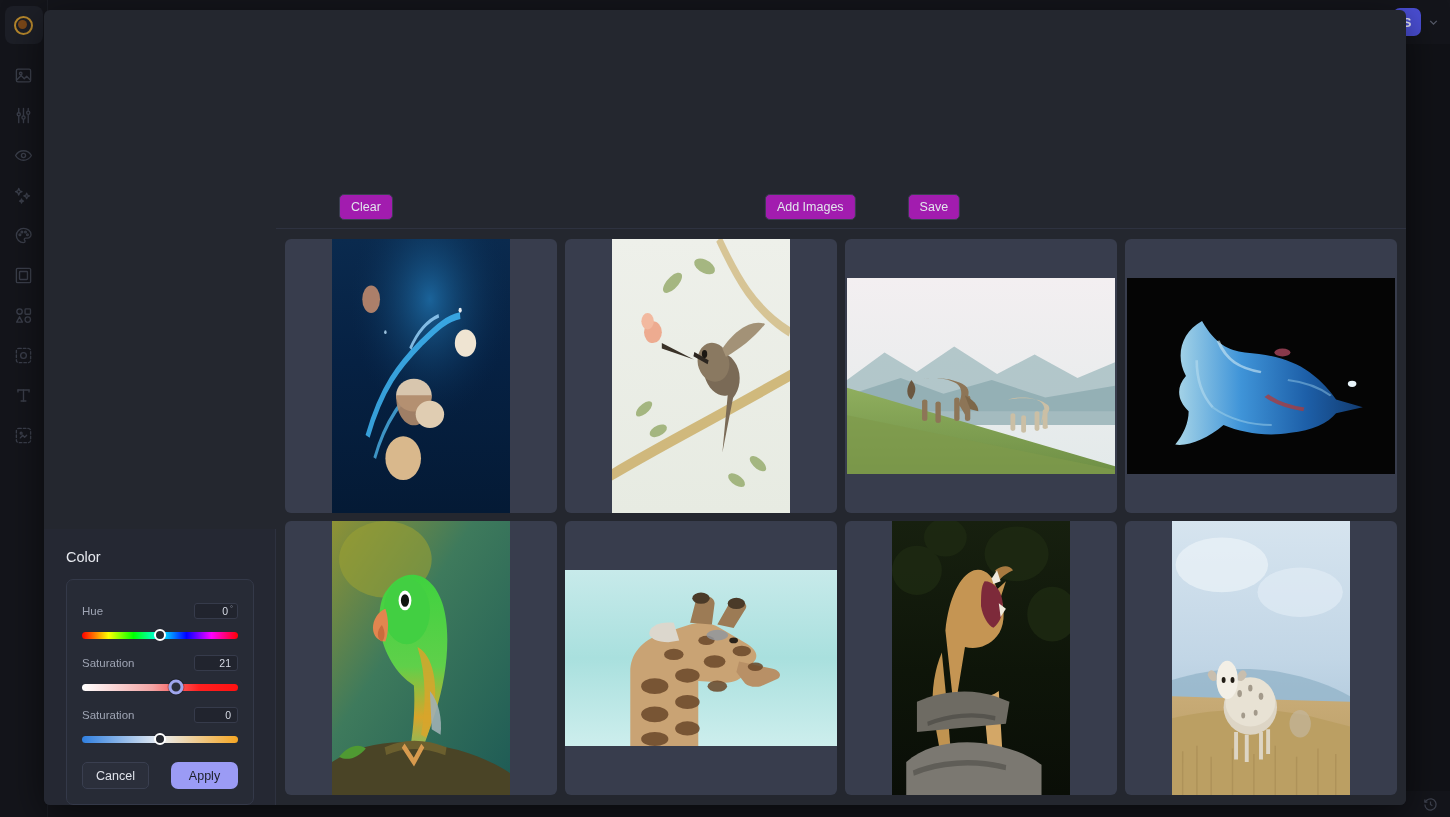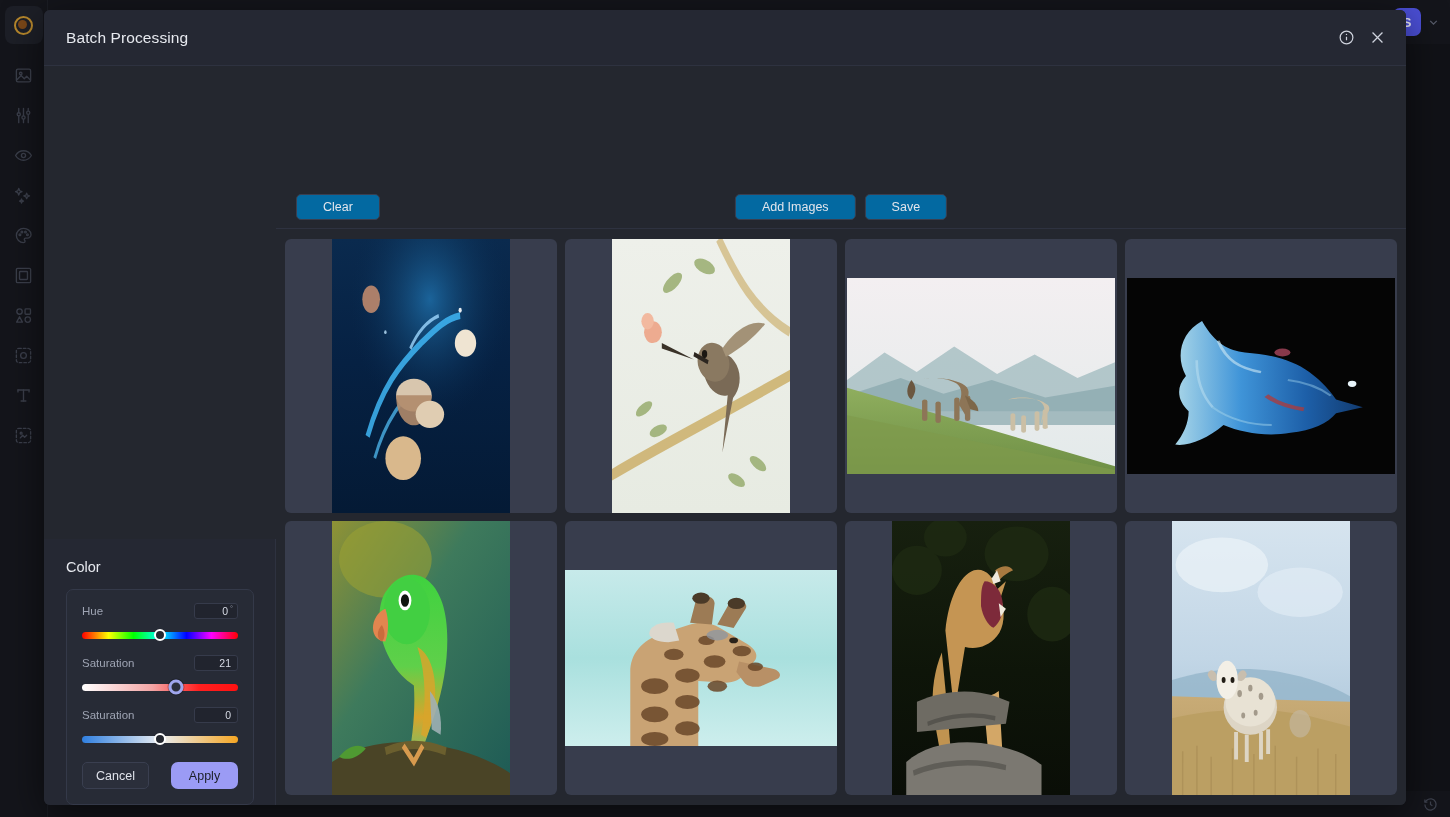--- a/index.html
+++ b/index.html
@@ -107,21 +107,21 @@
     padding: 20px 21px 0 22px;
   }
   .side-title {
     font-size: 14.5px; color: #e7e9ef; font-weight: 500;
     margin-bottom: 14px;
   }
   .ctrl-card {
     background: #272b36;
     border: 1px solid #343949;
     border-radius: 7px;
-    padding: 13px 15px 15px 15px;
+    padding: 23px 15px 15px 15px;
   }
   .ctrl { margin-bottom: 13px; }
   .ctrl:last-of-type { margin-bottom: 16px; }
   .ctrl-top {
     display: flex; align-items: center; justify-content: space-between;
     margin-bottom: 9px;
   }
   .ctrl-label { font-size: 11.5px; color: #9ea4b3; }
   .numbox {
     min-width: 44px; height: 16px;
@@ -166,23 +166,23 @@
   
   .main { flex: 1; display: flex; flex-direction: column; min-width: 0; background: #24272f; }
   .toolbar {
     height: 44px; flex: 0 0 44px;
     display: flex; align-items: center;
     padding: 0 22px 0 20px;
     border-bottom: 1px solid #2e3240;
     position: relative;
   }
   .tb-btn {
-    height: 26px; padding: 0 26px; border-radius: 5px;
-    background: #0369a1; border: 1px solid #3a3f50; color: #e2e5ec;
-    font-size: 12.5px; display: flex; align-items: center; cursor: pointer;
+    height: 26px; padding: 0 11px; border-radius: 5px;
+    background: #a21caf; border: 1px solid #3a3f50; color: #e2e5ec;
+    font-size: 12.5px; display: flex; align-items: center; cursor: pointer; margin-left: 43px;
   }
   .tb-right { position: absolute; left: 50%; transform: translateX(-50%); display: flex; gap: 9px; }
 
   .grid-wrap { flex: 1; overflow: hidden; padding: 10px 9px; }
   .grid {
     display: grid;
     grid-template-columns: repeat(4, 1fr);
     gap: 8px;
   }
   .cell {
@@ -301,37 +301,20 @@
       <svg viewBox="0 0 24 24" fill="none" stroke="currentColor" stroke-width="2">
         <path d="M3 12a9 9 0 1 0 3-6.7L3 8"></path>
           <path d="M3 4v4h4"></path>
           <path d="M12 7v5l3 2"></path>
       </svg>
     </span>
   </div>
 
   <div class="modal">
 
-    <div class="modal-header">
-      <div class="modal-title">Batch Processing</div>
-      <div class="header-actions">
-        <span class="hdr-icon">
-          <svg viewBox="0 0 24 24" fill="none" stroke="currentColor" stroke-width="1.7">
-            <circle cx="12" cy="12" r="9"></circle>
-              <path d="M12 11v5"></path>
-              <circle cx="12" cy="7.6" r="1" fill="currentColor" stroke="none"></circle>
-          </svg>
-        </span>
-        <span class="hdr-icon">
-          <svg viewBox="0 0 24 24" fill="none" stroke="currentColor" stroke-width="1.8">
-            <path d="M5 5l14 14M19 5L5 19"></path>
-          </svg>
-        </span>
-      </div>
-    </div>
 
     <div class="modal-body">
 
       <div class="side">
         <div class="side-title">Color</div>
         <div class="ctrl-card">
           <div id="controls">
               <div class="ctrl">
                 <div class="ctrl-top">
                   <span class="ctrl-label">Hue</span>

